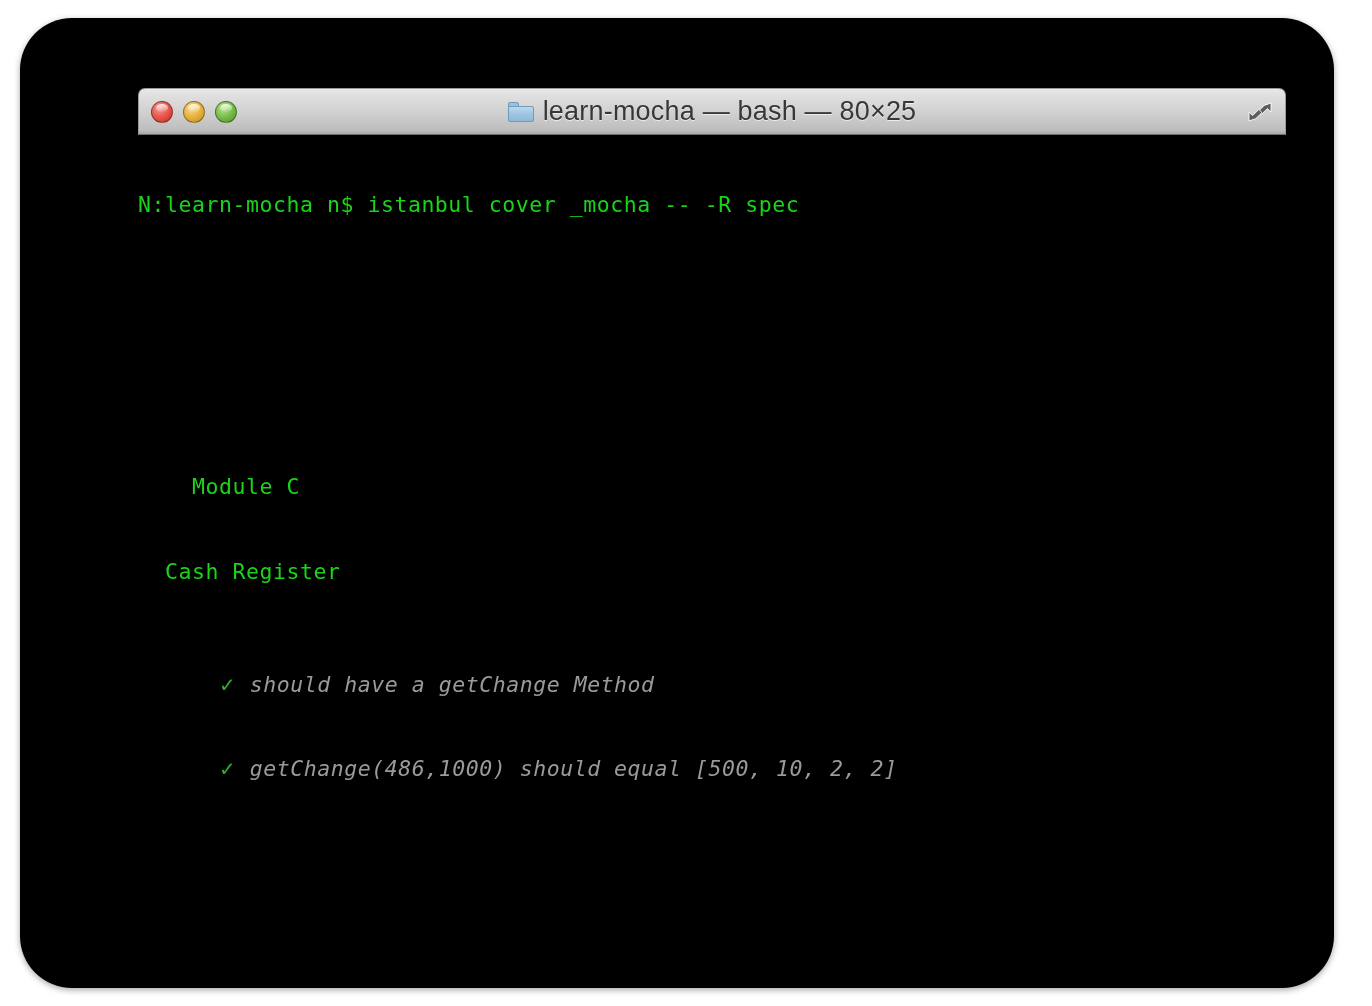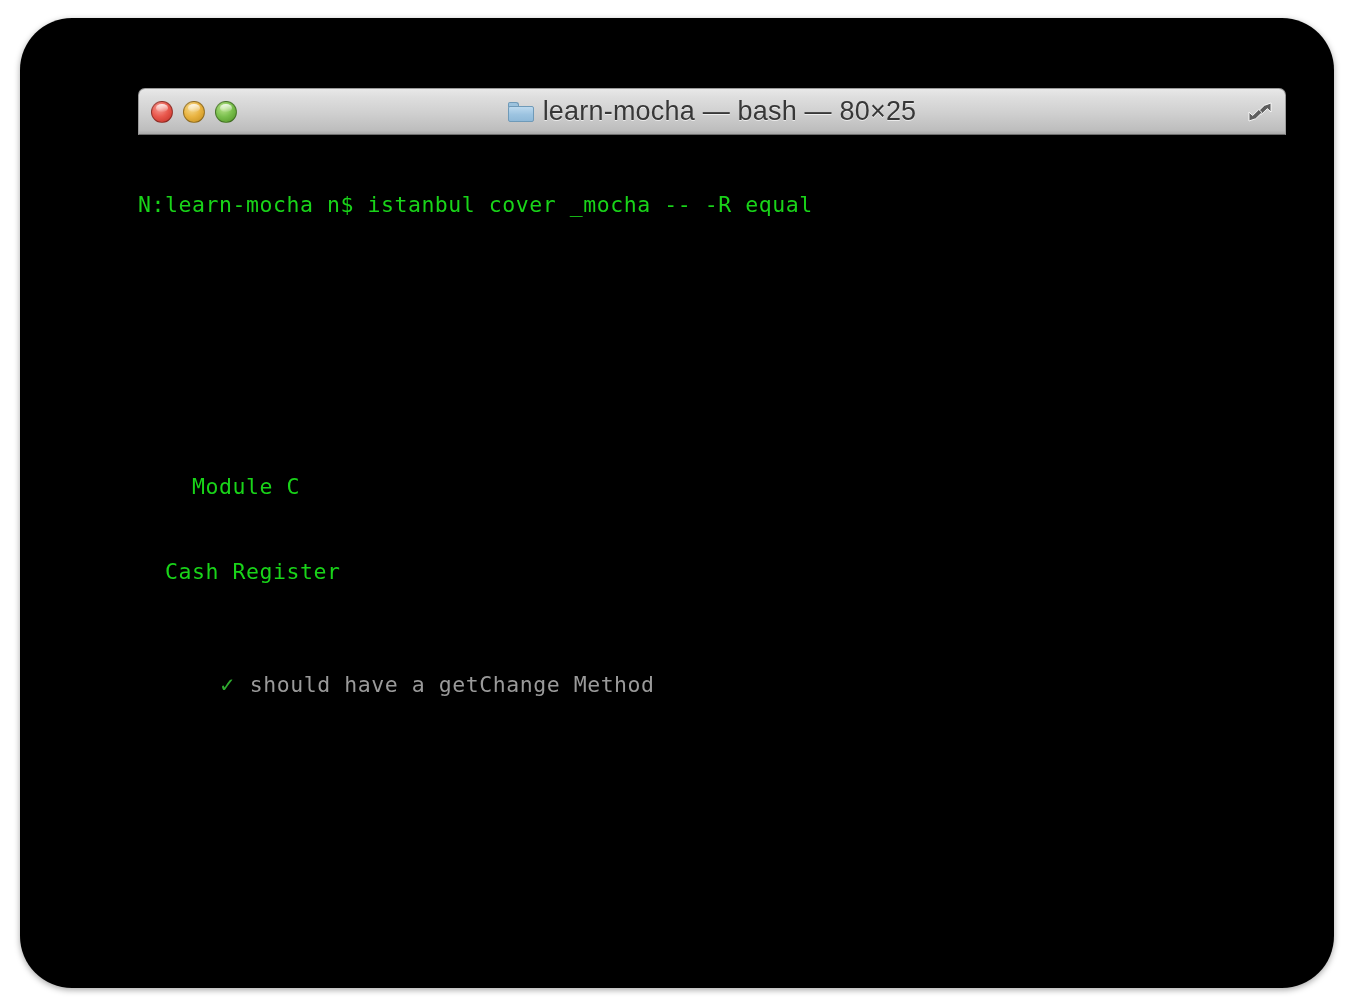--- a/index.html
+++ b/index.html
@@ -141,21 +141,21 @@
     height: 840px;
     color: #00e000;
     font-family: "DejaVu Sans Mono", monospace;
     font-size: 21.5px;
     line-height: 28.2px;
     white-space: pre;
     letter-spacing: 0.55px;
   }
   .line { height: 28.2px; }
   .grn  { color: #19d419; }
-  .gry  { color: #9a9a9a; }
+  .gry  { color: #9a9a9a; font-style: italic; }
   .chk  { color: #2fab2f; font-family: "DejaVu Sans", sans-serif; font-size: 20px; }
   .blank { height: 28.2px; }
 </style>
 </head>
 <body>
 
 <div id="window-shell">
 
   <div id="title-bar">
 
@@ -175,28 +175,29 @@
 
     <div id="fullscreen-btn">
       <svg width="26" height="24" viewBox="0 0 26 24" aria-hidden="true">
         <path d="M24 3 L24 12 L20.4 8.6 L14.2 14.6 L11 11.5 L17.3 5.4 Z" fill="#5d5d5d" stroke="#ffffff" stroke-width="0.9"></path>
         <path d="M2 21 L2 12.2 L5.6 15.5 L11.8 9.5 L15 12.6 L8.7 18.7 Z" fill="#5d5d5d" stroke="#ffffff" stroke-width="0.9"></path>
       </svg>
     </div>
   </div>
 
   <div id="terminal">
-    <div class="line grn">N:learn-mocha n$ istanbul cover _mocha -- -R equal</div>
+    <div class="line grn">N:learn-mocha n$ istanbul cover _mocha -- -R spec</div>
     <div class="blank"></div>
     <div class="blank"></div>
 
     <div class="line grn">    <span>Module C</span></div>
     <div class="line grn">  <span>Cash Register</span></div>
 
     <div class="line">      <span class="chk">✓</span> <span class="gry">should have a getChange Method</span></div>
+    <div class="line">      <span class="chk">✓</span> <span class="gry">getChange(486,1000) should equal [500, 10, 2, 2]</span></div>
     
 
     
     
 
     
 
     
     
 

